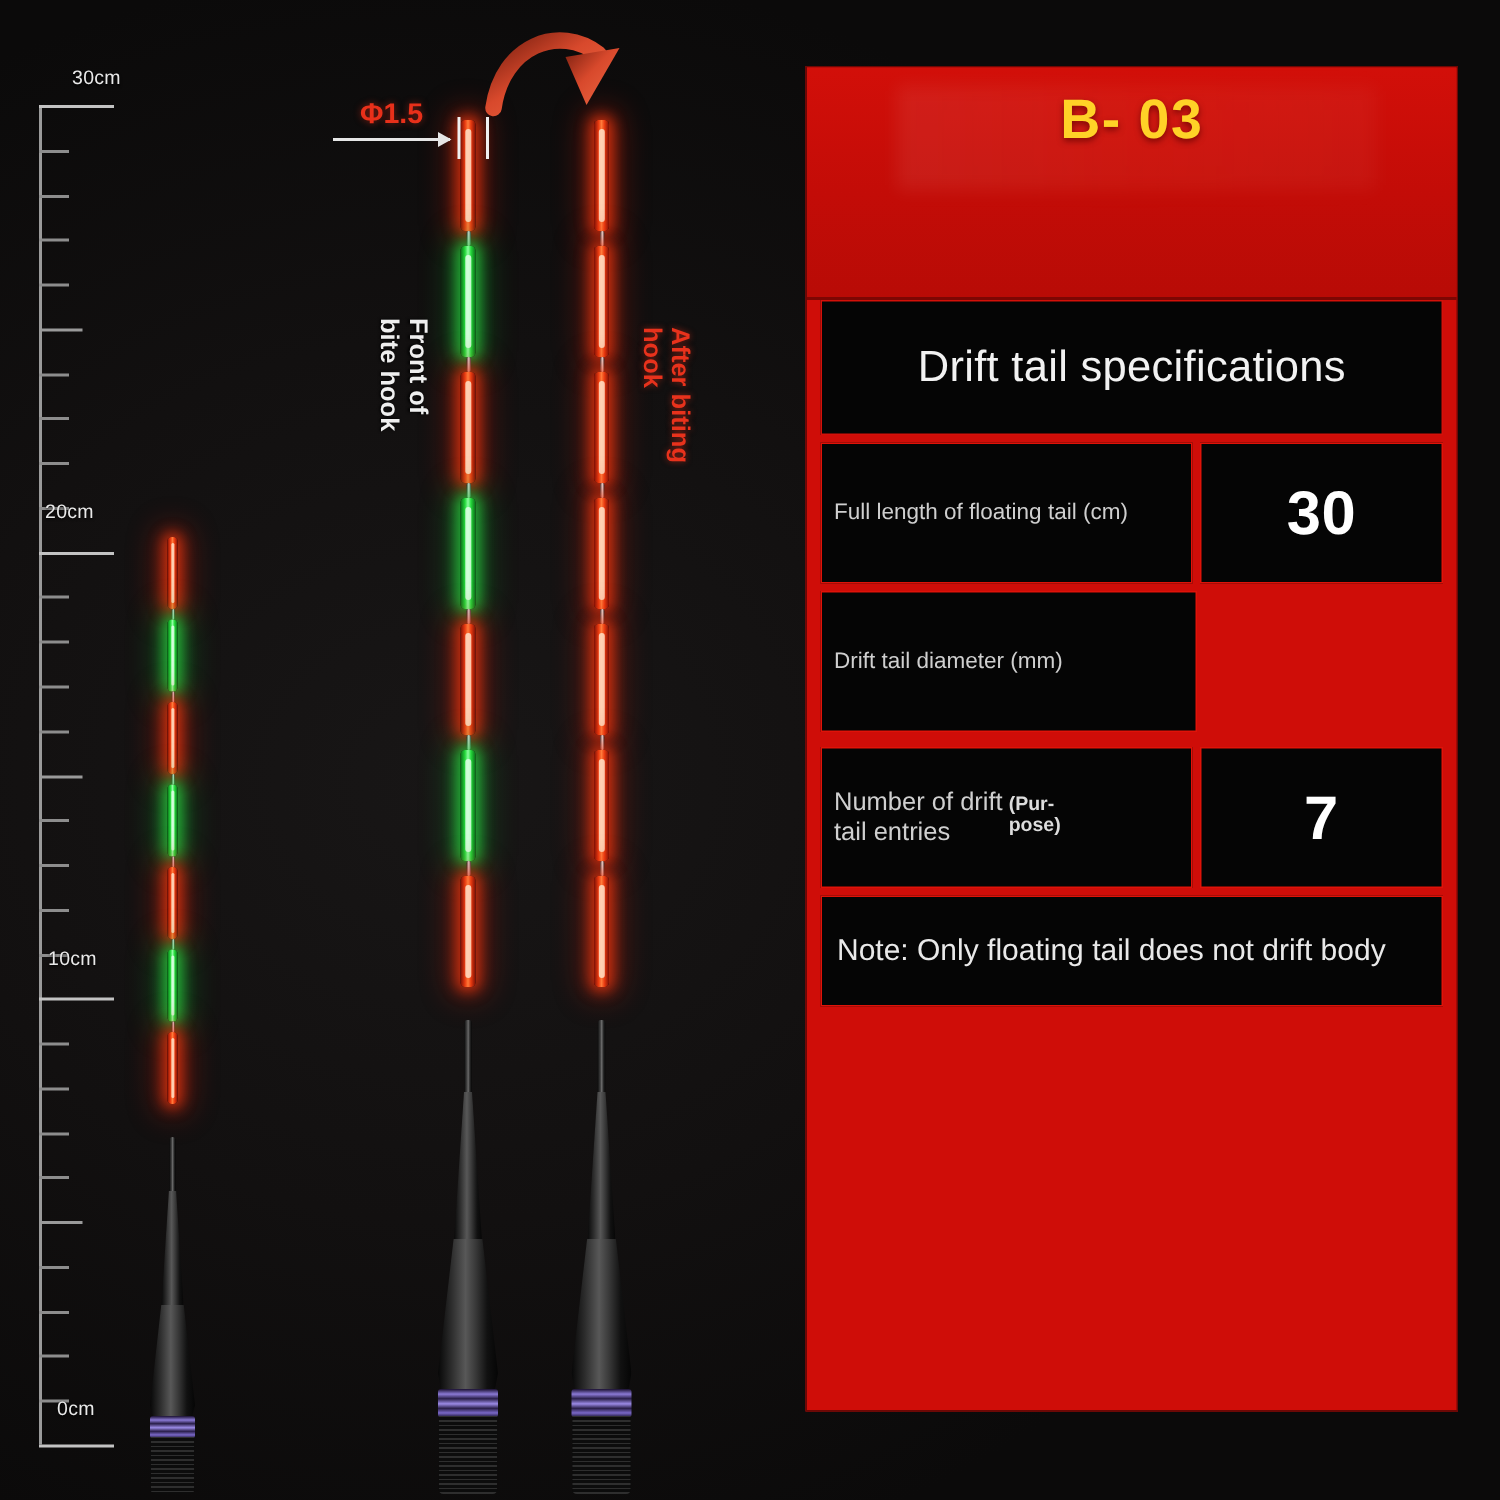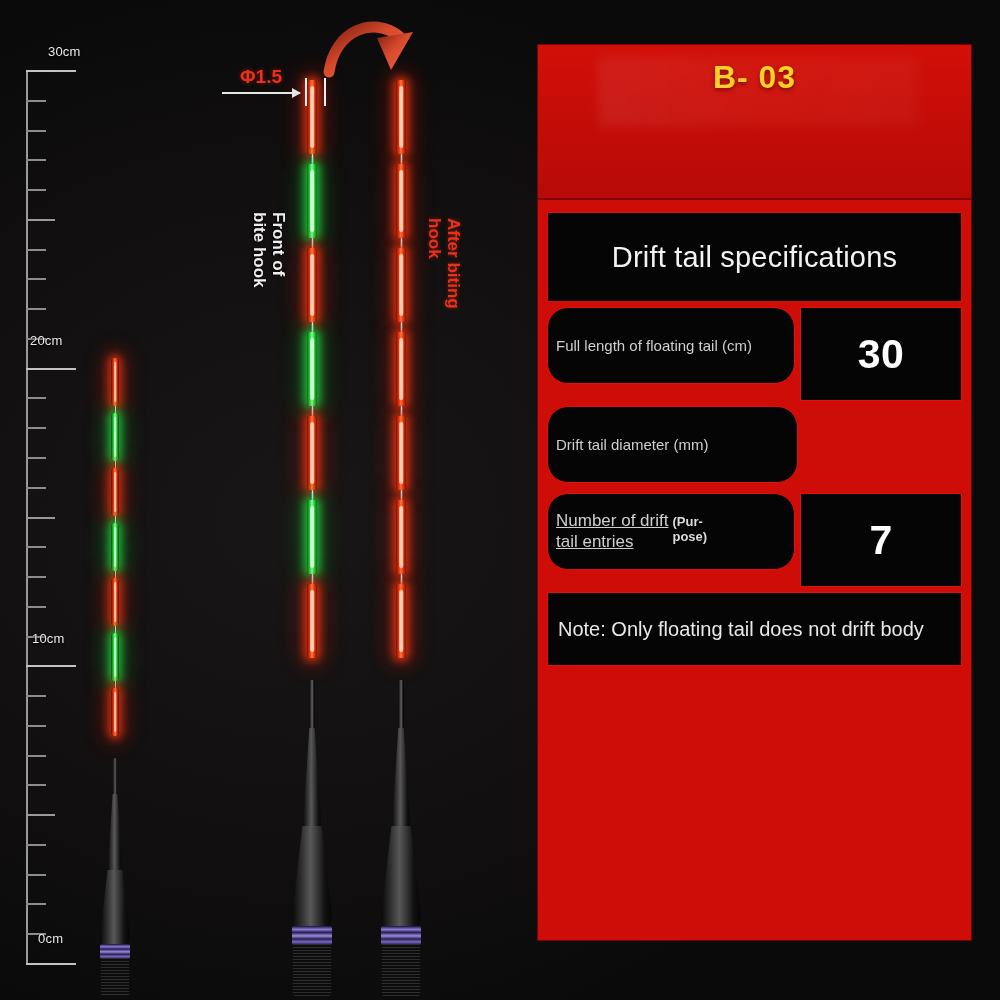--- a/index.html
+++ b/index.html
@@ -120,65 +120,65 @@
     border-bottom:2px solid #7d0603;
     overflow:hidden;
   }
   .hero-ghost {
     position:absolute; left:60px; top:12px; width:320px; height:70px;
     background:linear-gradient(90deg, rgba(255,255,255,.07), rgba(255,120,90,.10), rgba(255,255,255,.04));
     filter:blur(6px);
   }
   .hero-title {
     position:absolute; left:0; right:0; top:14px; text-align:center;
-    color:#ffd227; font-size:32px; font-weight:700; letter-spacing:1px;
+    color:#ffd227; font-size:37px; font-weight:700; letter-spacing:1px;
     text-shadow:0 2px 4px rgba(90,0,0,.7);
   }
   .hero-sub {
     position:absolute; left:0; right:0; top:84px; text-align:center;
     color:#2a0a07; font-size:30px; font-weight:400;
   }
   .tagline {
     position:relative; padding:10px 11px 12px;
     color:#ffd34a; font-size:16px; line-height:1.28;
     border-bottom:2px solid #7d0603;
     background:linear-gradient(180deg,#cc0c07,#c20b06);
     min-height:72px;
   }
   .tagline-ghost {
     position:absolute; left:14px; top:36px; right:12px; height:22px;
     background:linear-gradient(90deg, rgba(255,110,80,.22), rgba(255,160,120,.16), rgba(255,90,60,.20));
     filter:blur(3px);
   }
   .tagline span { position:relative; z-index:2; }
 
-  .tbl { padding:12px 9px 10px; }
+  .tbl { padding:0 9px 10px; }
   .trow { display:flex; margin-bottom:5px; }
   .cell {
     background:#050505; border:1.6px solid #e01208;
     display:flex; align-items:center;
   }
   .cell.head {
     width:100%; height:90px; justify-content:center;
     border:1.6px solid #d41009;
   }
   .cell.head .t {
     color:#f2f2f2; font-size:29px; font-weight:400; letter-spacing:.2px;
   }
-  .cell.k { width:60.5%; height:77px; padding:0 8px;border-radius:21px; }
+  .cell.k { width:60.5%; height:94px; padding:0 8px; }
   .cell.v { width:39.5%; height:94px; margin-left:5px; justify-content:center; }
   .cell.k .t {
     color:#cfcfcf; font-size:15px; line-height:1.2;
   }
   .cell.k .t.small { font-size:13.5px; }
   .cell.v .t {
     color:#ffffff; font-size:41px; font-weight:700; letter-spacing:.5px;
   }
   .kdual { display:flex; align-items:baseline; gap:4px; flex-wrap:wrap; }
-  .kdual .main { color:#cfcfcf; font-size:17px; line-height:1.18;text-decoration:underline; }
+  .kdual .main { color:#cfcfcf; font-size:17px; line-height:1.18; }
   .kdual .note { color:#dcdcdc; font-size:13px; font-weight:700; line-height:1.1; }
 
   .cell.full {
     width:100%; height:74px; justify-content:center; margin-bottom:5px;
   }
   .cell.full .t.battery {
     color:#e23a28; font-size:23px; font-weight:400;
     text-shadow:0 0 6px rgba(226,58,40,.35);
   }
   .cell.full.note-cell { height:74px; justify-content:flex-start; padding:0 10px; margin-bottom:0; }

